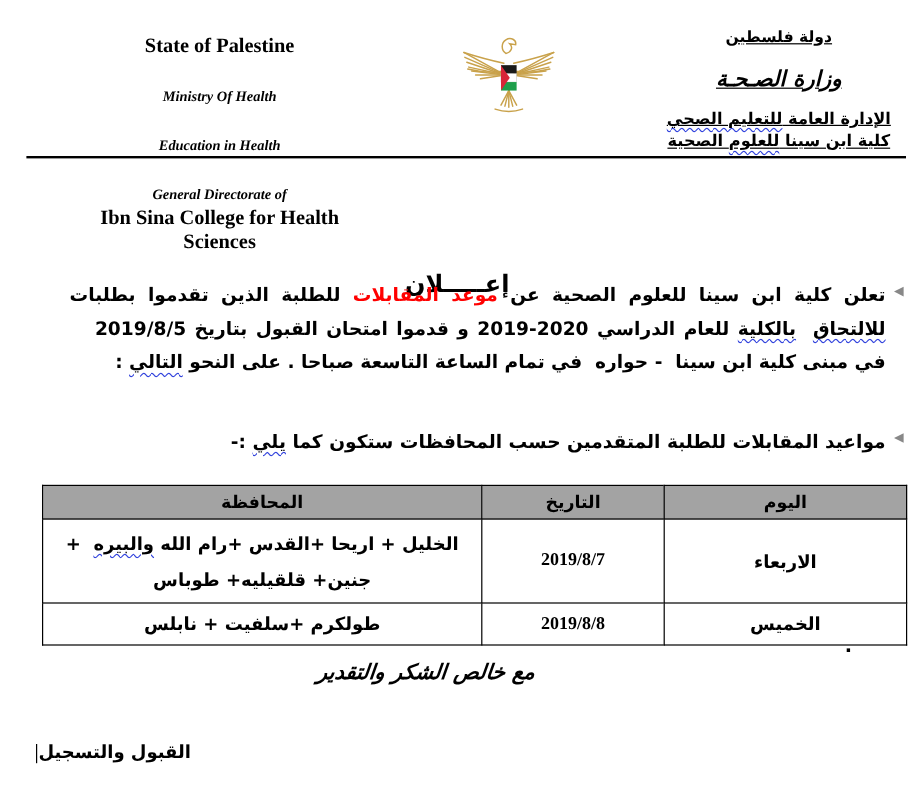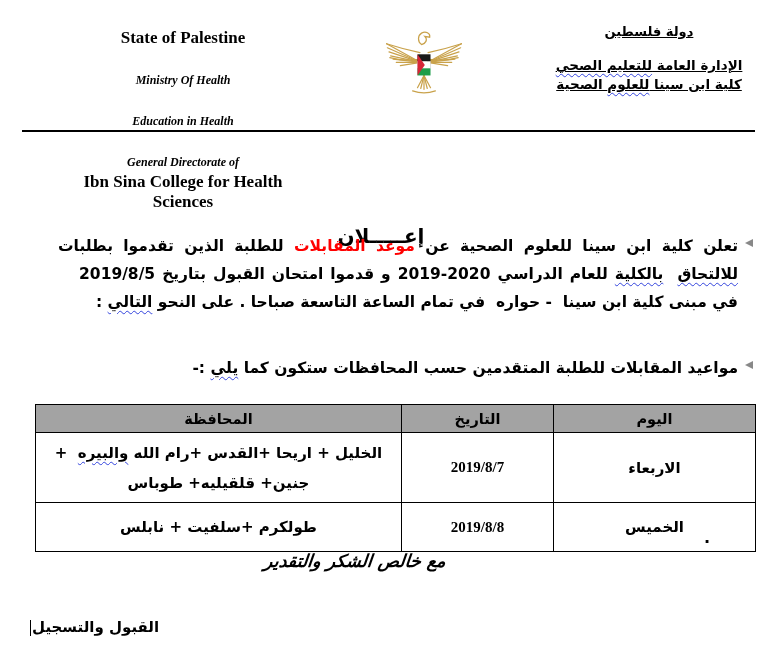--- a/index.html
+++ b/index.html
@@ -68,21 +68,21 @@
   table.sched {
     position:absolute; top:404px; left:35px; width:720px;
     direction:rtl; border-collapse:collapse; table-layout:fixed;
   }
   table.sched th, table.sched td {
     border:1px solid #000; text-align:center; vertical-align:middle;
     font-size:15px; font-weight:bold; padding:2px 6px;
   }
   table.sched th { background:#a3a3a3; height:28px; font-size:14.5px; }
   tr.r1 td { height:70px; }
-  tr.r2 td { height:49px; }
+  tr.r2 td { height:35px; }
   td.date-cell { font-family:"Liberation Serif", serif; font-size:16.5px; font-weight:normal; }
   td.gov-cell { line-height:30px; }
   
   .stray-period {
     position:absolute; top:528px; left:704px;
     font-size:16px; font-weight:bold;
   }
   .closing {
     position:absolute; top:551px; left:200px; width:310px;
     direction:rtl; text-align:center;
@@ -144,20 +144,21 @@
         <rect x="42" y="36" width="16" height="8.7" fill="#1a1a1a"></rect>
         <rect x="42" y="44.7" width="16" height="8.6" fill="#ffffff" stroke="#b5b5b5" stroke-width="0.5"></rect>
         <rect x="42" y="53.3" width="16" height="8.7" fill="#1e9e4a"></rect>
         <path d="M42 36 L51 49 L42 62 Z" fill="#d72638"></path>
       </g>
     </svg>
   </div>
 
   <div class="ar-block">
     <div class="ar-l1">دولة فلسطين</div>
+    <div class="ar-l2">وزارة الصـحـة</div>
     <div class="ar-l3"><span>الإدارة العامة </span><span class="wavy-blue">للتعليم  الصحي</span></div>
     <div class="ar-l3"><span>كلية ابن سينا </span><span class="wavy-blue">للعلوم</span><span> الصحية</span></div>
   </div>
 
   <div class="header-rule"></div>
 
   <div class="doc-title">إعـــــلان</div>
 
   <span class="bullet bullet-1"></span>
   <span class="bullet bullet-2"></span>

